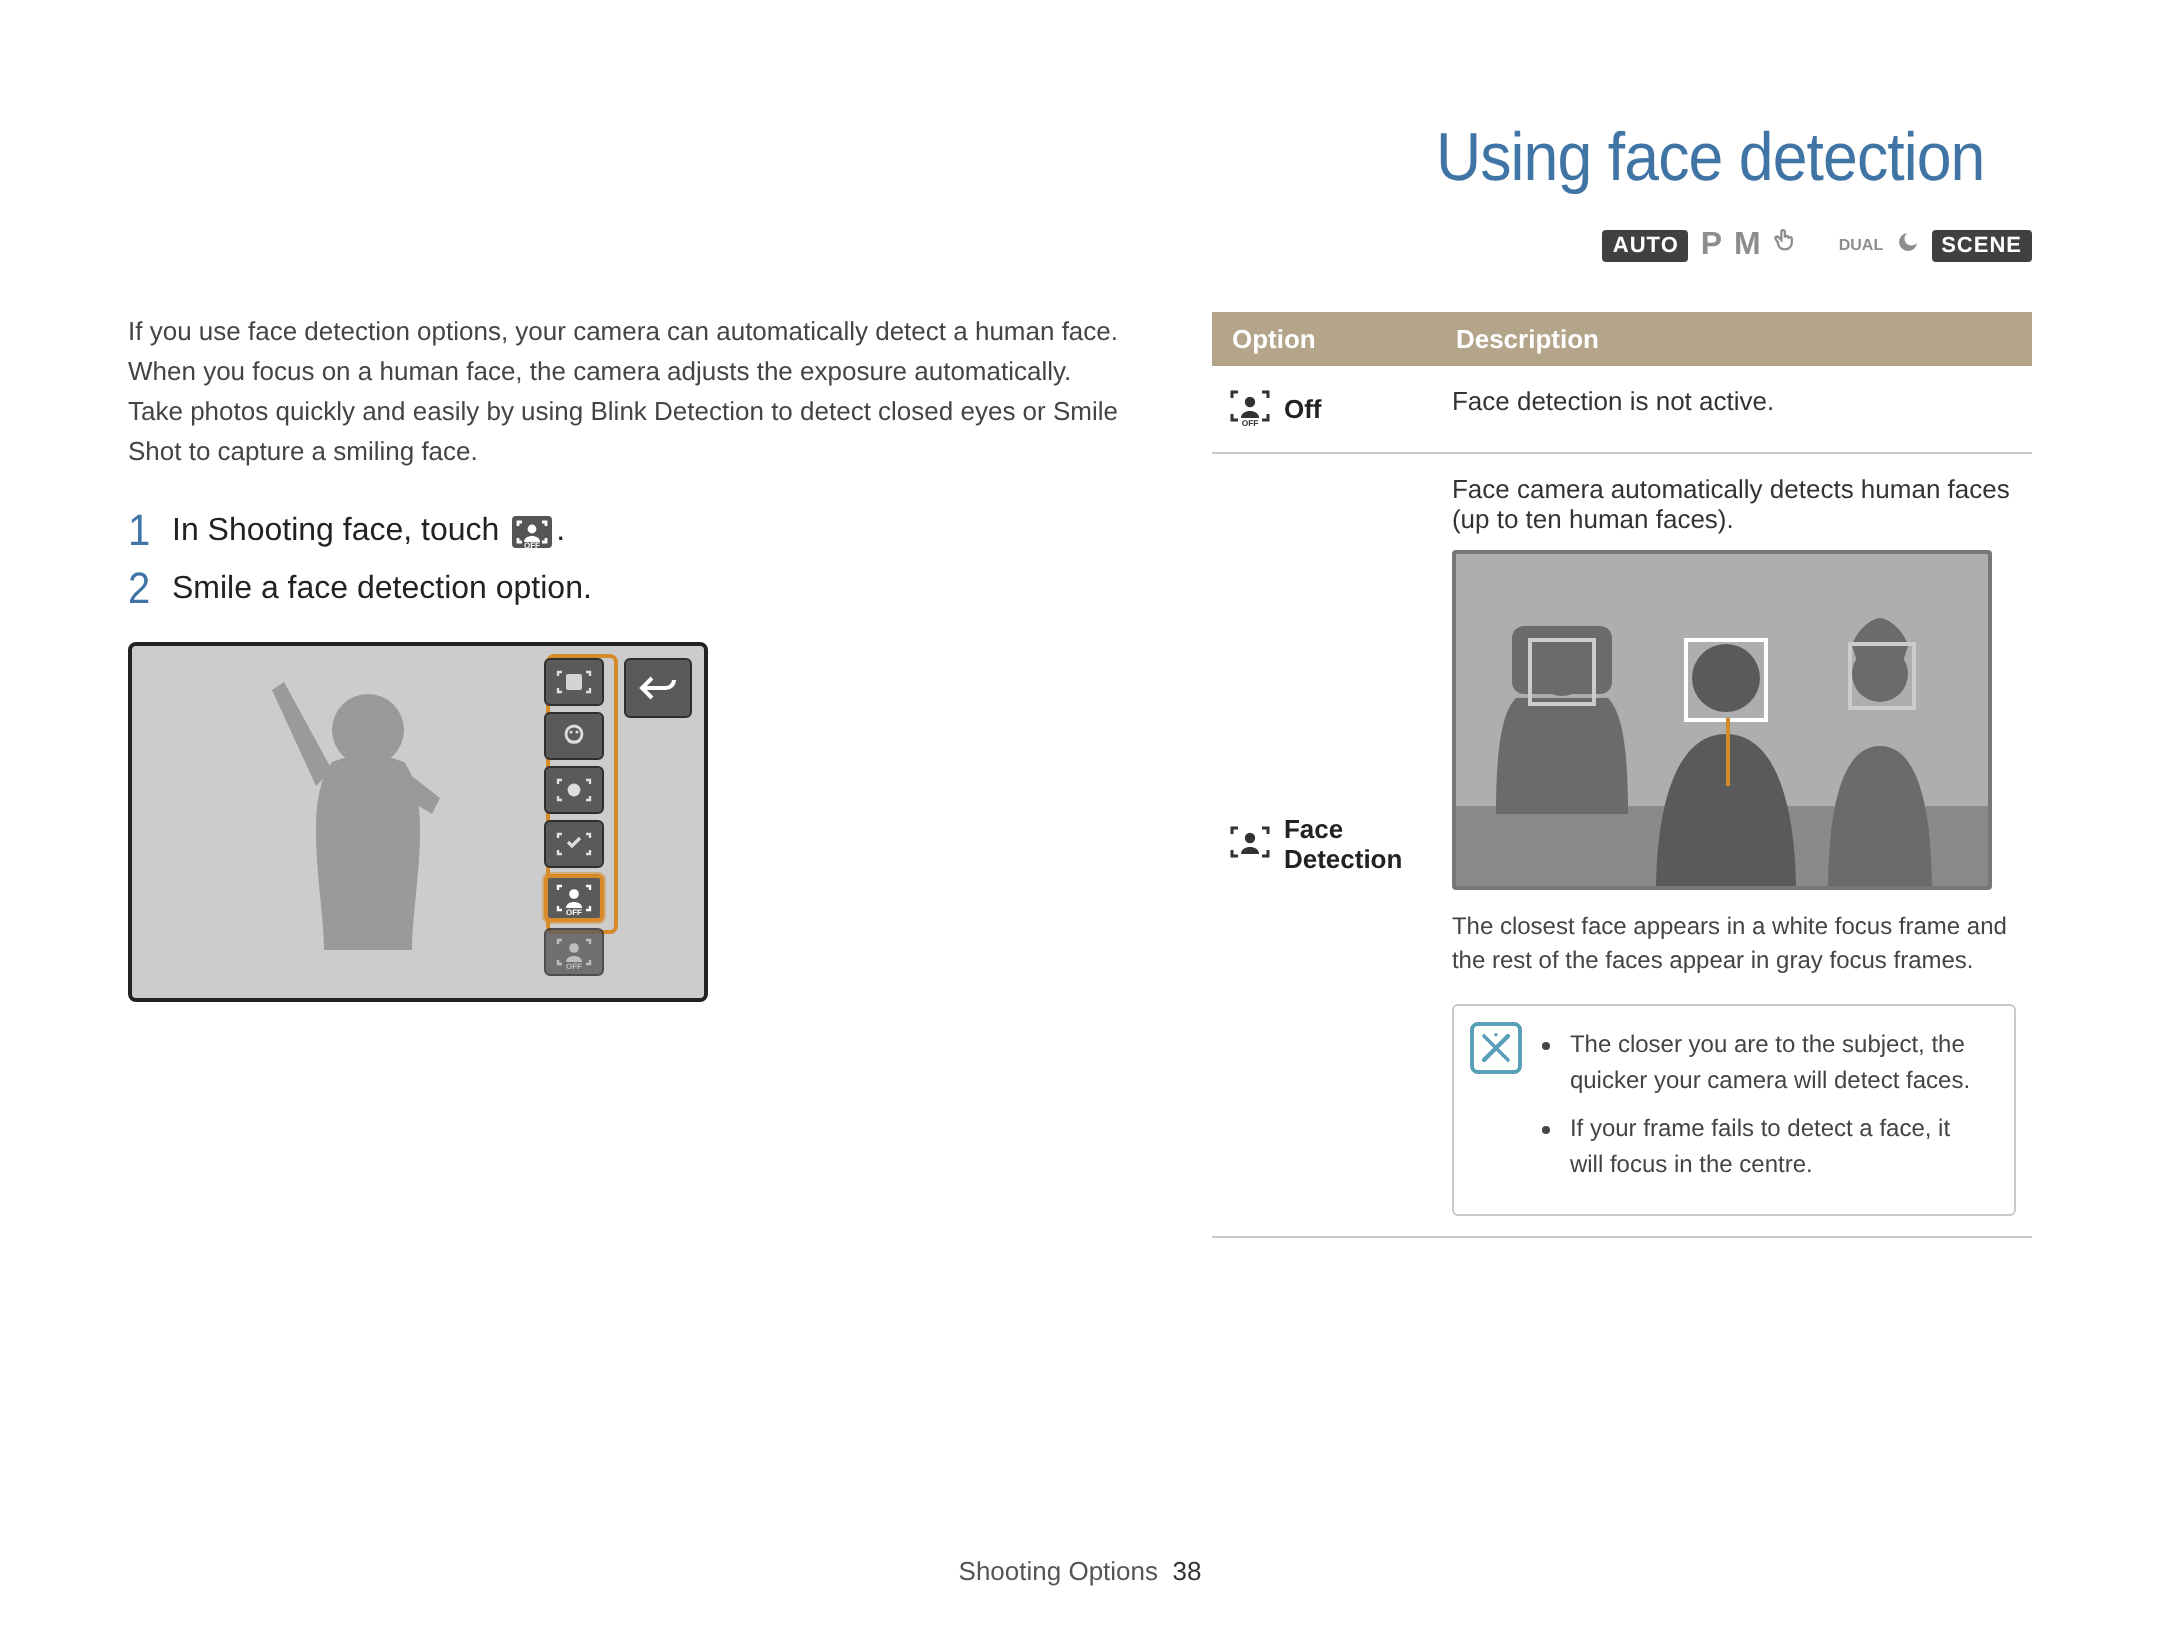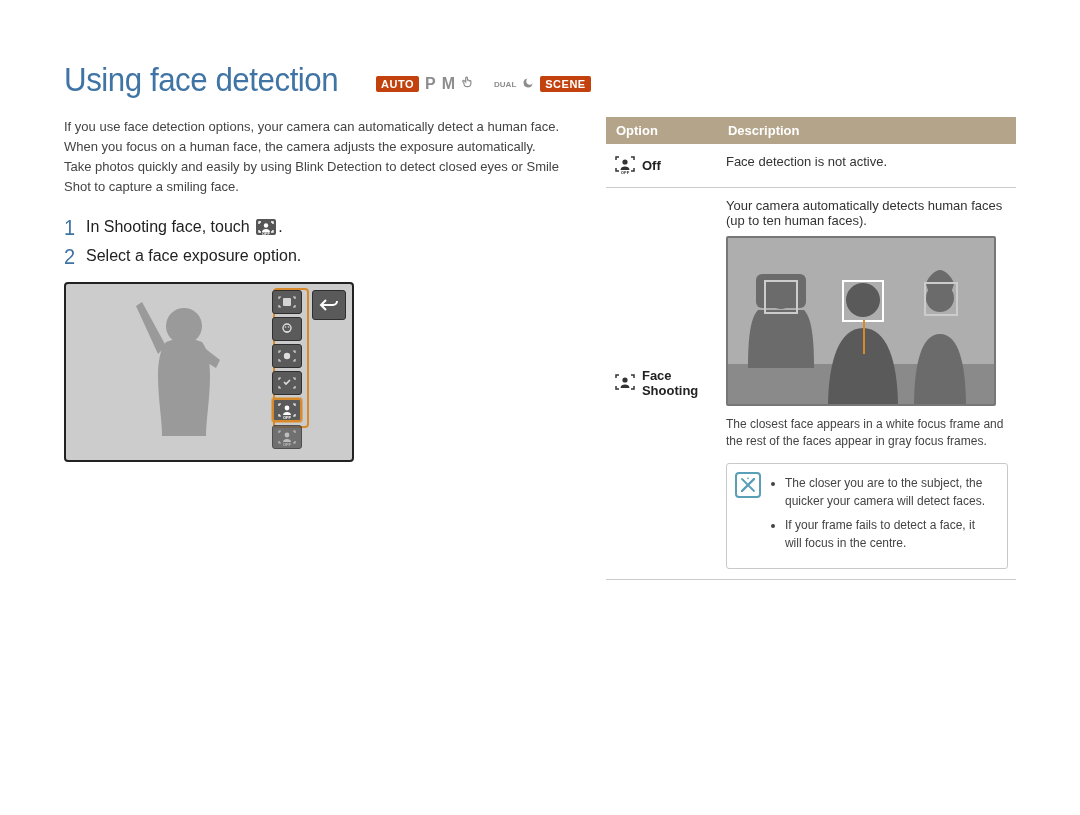--- a/index.html
+++ b/index.html
@@ -1,21 +1,21 @@
 <!DOCTYPE html>
 <html><head>
 <meta charset="utf-8">
 <style>
   * { box-sizing: border-box; margin: 0; padding: 0; }
   html, body { width: 1080px; height: 815px; background: #fff; font-family: Arial, Helvetica, sans-serif; color: #333; }
   .page { width: 1080px; height: 815px; padding: 60px 64px 30px 64px; position: relative; }
-  .title-line { display: flex; align-items: flex-end; gap: 14px; margin-bottom: 18px; }
+  .title-line { display: flex; align-items: flex-end; gap: 14px; margin-bottom: 18px; flex-direction: column; }
   .page-title { font-size: 34px; font-weight: 400; color: #3f74a5; letter-spacing: -0.5px; font-stretch: condensed; transform: scaleX(0.92); transform-origin: left; }
   .mode-badges { display: flex; align-items: center; gap: 6px; padding-bottom: 6px; }
-  .badge { background: #c2410c; color: #fff; font-size: 11px; font-weight: 700; padding: 2px 5px; border-radius: 2px; letter-spacing: 0.5px; }
+  .badge { background: #404040; color: #fff; font-size: 11px; font-weight: 700; padding: 2px 5px; border-radius: 2px; letter-spacing: 0.5px; }
   .mode-letter { color: #8d8d8d; font-size: 16px; font-weight: 700; }
   .mode-tiny { color: #8d8d8d; font-size: 8px; font-weight: 700; margin-left: 13px; }
   .columns { display: flex; gap: 46px; }
   .left-col { width: 508px; }
   .right-col { width: 420px; }
   .intro { font-size: 13px; line-height: 1.55; color: #444; margin-bottom: 18px; }
   .steps { margin-top: 4px; }
   .step { display: flex; gap: 8px; font-size: 16px; color: #333; margin-bottom: 6px; align-items: center; }
   .step-num { color: #3f74a5; font-size: 20px; font-weight: 400; font-stretch: condensed; transform: scaleY(1.1); width: 14px; }
   .step-text { font-size: 16px; color: #222; }
@@ -91,21 +91,21 @@
                   <path d="M6 4h-2v2M16 4h2v2M6 14h-2v-2M16 14h2v-2" stroke="#fff" stroke-width="1.4" fill="none"></path>
                   <circle cx="11" cy="7.5" r="2.2" fill="#fff"></circle>
                   <path d="M7 14c0-2 2-3 4-3s4 1 4 3" fill="#fff"></path>
                   <text x="11" y="17" font-size="4" fill="#fff" text-anchor="middle" font-weight="700">OFF</text>
                 </svg>
             </span><span>.</span>
           </span>
         </div>
         <div class="step">
           <span class="step-num">2</span>
-          <span class="step-text">Select a face exposure option.</span>
+          <span class="step-text">Smile a face detection option.</span>
         </div>
       </div>
 
       <div class="camera-screen">
         <svg class="person-sil" width="120" height="170" viewBox="0 0 120 170">
           <g fill="#9a9a9a">
             <circle cx="62" cy="36" r="18"></circle>
             <path d="M44 52c-6 8-8 20-8 34 0 22 4 44 4 60h44c0-16 4-38 4-60 0-14-2-26-8-34l-6-2-24 0z"></path>
             <path d="M44 56 L20 12 L14 16 L36 64z"></path>
             <path d="M80 56 L98 70 L94 78 L74 66z"></path>
@@ -190,25 +190,25 @@
         <tr>
           <td class="opt-col" style="vertical-align:middle;">
             <div class="opt-label-row">
               <span>
                 <svg width="22" height="20" viewBox="0 0 22 20">
                       <path d="M5 3h-3v3M17 3h3v3M5 17h-3v-3M17 17h3v-3" stroke="#333" stroke-width="1.5" fill="none"></path>
                       <circle cx="11" cy="8" r="2.6" fill="#333"></circle>
                       <path d="M6.5 16c0-2.4 2.2-3.5 4.5-3.5s4.5 1.1 4.5 3.5" fill="#333"></path>
                     </svg>
               </span>
-              <span class="opt-label" style="line-height:1.2;">Face Shooting</span>
+              <span class="opt-label" style="line-height:1.2;">Face Detection</span>
             </div>
           </td>
           <td>
-            <div>Your camera automatically detects human faces (up to ten human faces).</div>
+            <div>Face camera automatically detects human faces (up to ten human faces).</div>
             <div class="desc-img">
               <div class="floor"></div>
 
               <svg width="270" height="170" viewBox="0 0 270 170" style="position:absolute;left:0;top:0;">
                 <g fill="#6b6b6b">
 
                   <rect x="28" y="36" width="50" height="34" rx="6"></rect>
                   <circle cx="53" cy="58" r="13"></circle>
                   <path d="M30 72c-8 8-10 30-10 58h66c0-28-2-50-10-58z"></path>
 
@@ -266,13 +266,17 @@
                 <li>If your frame fails to detect a face, it will focus in the centre.</li>
               </ul>
             </div>
           </td>
         </tr>
       </tbody>
         </table>
     </div>
   </div>
 
+  <div class="footer">
+    <span>Shooting Options</span>&nbsp;
+    <span class="pgnum">38</span>
+  </div>
 </div>
 
 </body></html>

